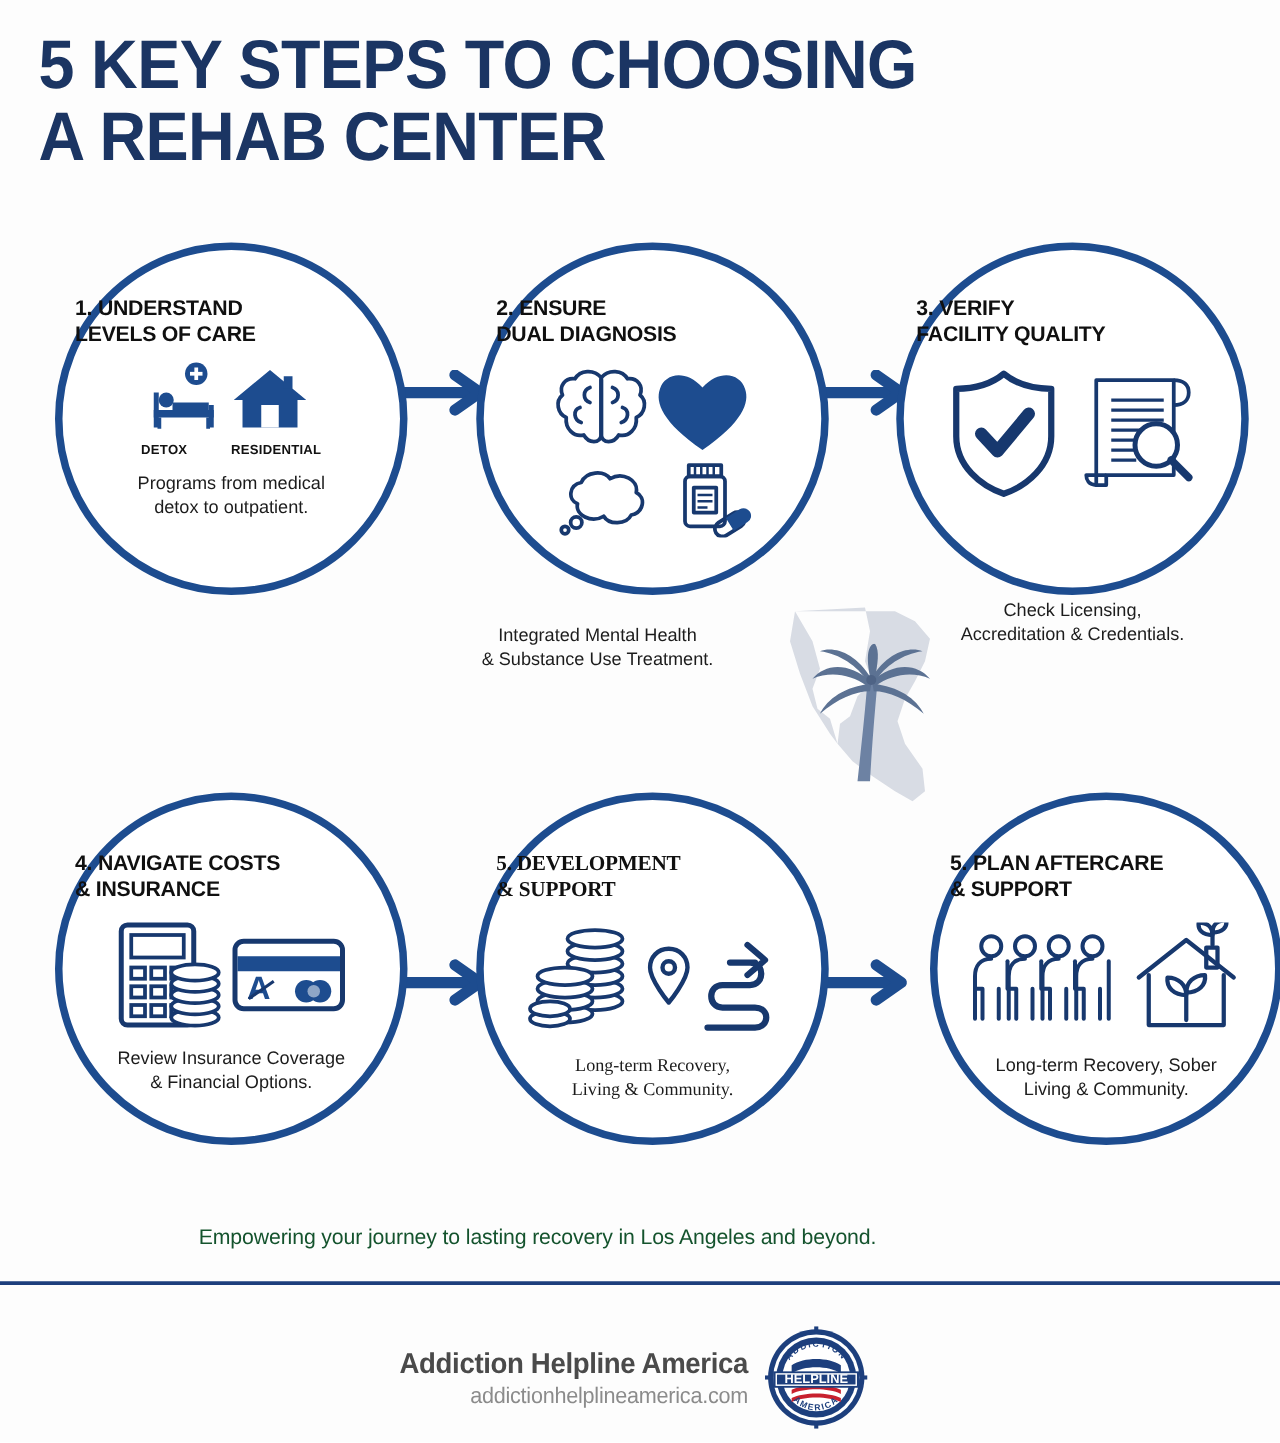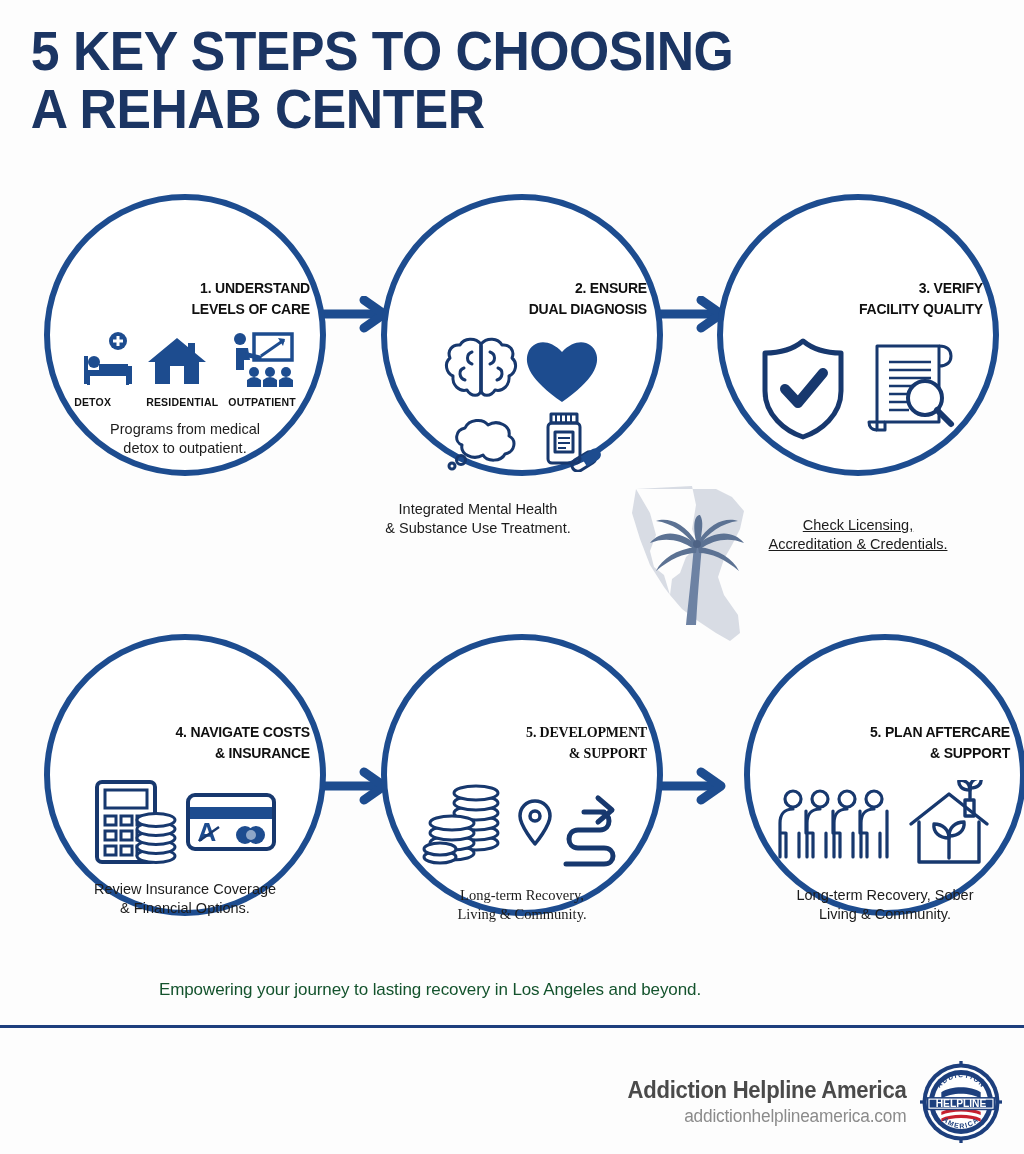--- a/index.html
+++ b/index.html
@@ -50,28 +50,27 @@
   .circle-inner {
     position: absolute;
     top: 0; left: 0; width: 100%; height: 100%;
     display: flex;
     flex-direction: column;
     align-items: center;
     padding-top: 36px;
   }
   .step-title {
     font-weight: bold;
-    font-size: 14px;
+    font-size: 17px;
     line-height: 21px;
     color: #101010;
-    text-align: right;
+    text-align: left;
     text-transform: uppercase;
     letter-spacing: -0.2px;
     width: 250px;
-    margin-top: 42px;
   }
   .icon-row {
     display: flex;
     align-items: flex-end;
     justify-content: center;
     gap: 10px;
     margin-top: 10px;
   }
   .icon-col { display: flex; flex-direction: column; }
   .icon-cap {
@@ -122,21 +121,21 @@
     top: 1025px; left: 0;
     width: 1024px; height: 3px;
     background: #1d3f7d;
   }
   .footer {
     position: absolute;
     top: 1050px; left: 0;
     width: 1024px; height: 104px;
     display: flex;
     align-items: center;
-    justify-content: flex-end;
+    justify-content: center;
     padding-right: 22px;
     gap: 14px;
   }
   .brand-text { text-align: right; }
   .brand-name {
     font-weight: bold;
     font-size: 23px;
     color: #4a4a4a;
     letter-spacing: -0.3px;
     transform: scaleX(0.96);
@@ -230,39 +229,20 @@
 
         <div class="icon-col">
           <svg width="62" height="62" viewBox="0 0 62 62">
             <path d="M31 8 L60 32 L53 32 L53 54 L9 54 L9 32 L2 32 Z" fill="#1d4c8f"></path>
             <rect x="24" y="36" width="14" height="18" fill="#ffffff"></rect>
             <rect x="42" y="13" width="7" height="10" fill="#1d4c8f"></rect>
           </svg>
           <div class="icon-cap">RESIDENTIAL</div>
         </div>
 
-        <div class="icon-col">
-          <svg width="66" height="62" viewBox="0 0 66 62">
-            <rect x="26" y="4" width="38" height="26" fill="none" stroke="#1d4c8f" stroke-width="3.5"></rect>
-            <path d="M33 26 L56 10" stroke="#1d4c8f" stroke-width="3" fill="none"></path>
-            <path d="M50 8 L57 9 L55 16" fill="#1d4c8f"></path>
-            <circle cx="12" cy="9" r="6" fill="#1d4c8f"></circle>
-            <path d="M4 18 L20 18 L22 30 L16 30 L16 40 L8 40 L8 18 Z" fill="#1d4c8f"></path>
-            <path d="M18 22 L34 26 L33 30 L17 27 Z" fill="#1d4c8f"></path>
-            <g fill="#1d4c8f">
-              <circle cx="26" cy="42" r="5"></circle>
-                <path d="M19 50 Q26 44 33 50 L33 57 L19 57 Z"></path>
-              <circle cx="42" cy="42" r="5"></circle>
-                <path d="M35 50 Q42 44 49 50 L49 57 L35 57 Z"></path>
-              <circle cx="58" cy="42" r="5"></circle>
-                <path d="M51 50 Q58 44 65 50 L65 57 L51 57 Z"></path>
-            </g>
-          </svg>
-          <div class="icon-cap">OUTPATIENT</div>
-        </div>
       </div>
       <div class="caption-in">
         <span>Programs from medical</span><br>
         <span>detox to outpatient.</span>
       </div>
     </div>
   </div>
 
   <div class="circle" style="left:381px; top:194px;">
     <div class="circle-inner">
@@ -338,21 +318,21 @@
             <path d="M14 94 C8 94, 6 90, 6 86 L22 86"></path>
             <path d="M26 26 L68 26 M26 34 L68 34 M26 42 L68 42 M26 50 L58 50
                      M26 58 L52 58 M26 66 L48 66 M26 74 L46 74" stroke-width="2.6"></path>
           </g>
           <circle cx="62" cy="62" r="17" fill="#ffffff" stroke="#17386e" stroke-width="4"></circle>
           <path d="M74 74 L88 88" stroke="#17386e" stroke-width="6" stroke-linecap="round"></path>
         </svg>
       </div>
     </div>
   </div>
-  <div class="caption-out" style="left:718px; top:516px;text-decoration:underline;">
+  <div class="caption-out" style="left:718px; top:480px;">
     <span>Check Licensing,</span><br>
     <span>Accreditation &amp; Credentials.</span>
   </div>
 
   <div class="circle" style="left:44px; top:634px;">
     <div class="circle-inner" style="padding-top:40px;">
       <div class="step-title">
         <span>4. NAVIGATE COSTS</span><br>
         <span>&amp; INSURANCE</span>
       </div>

